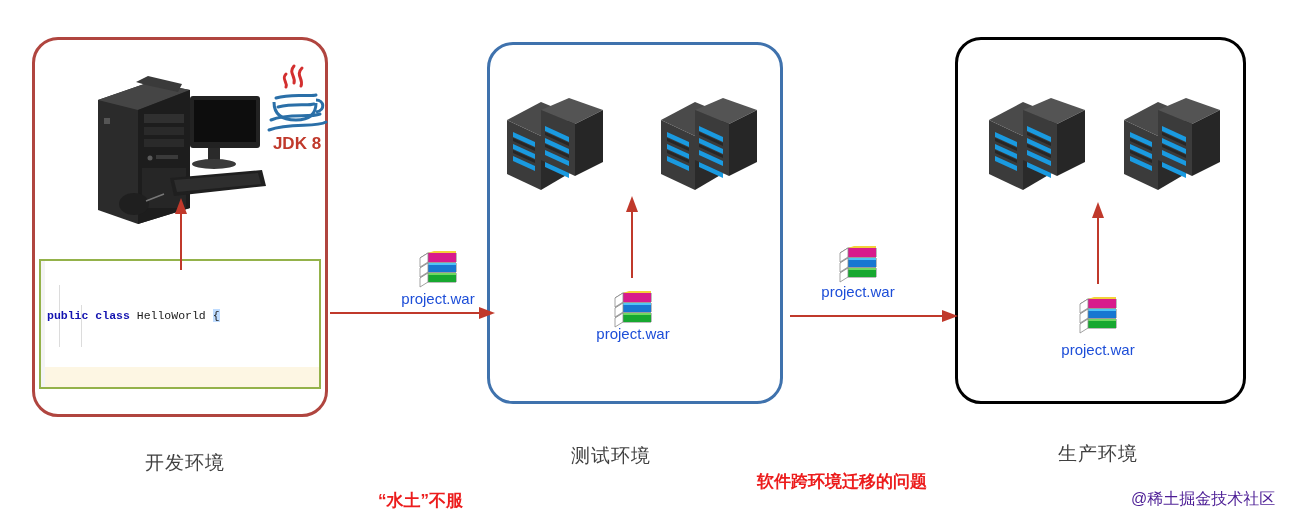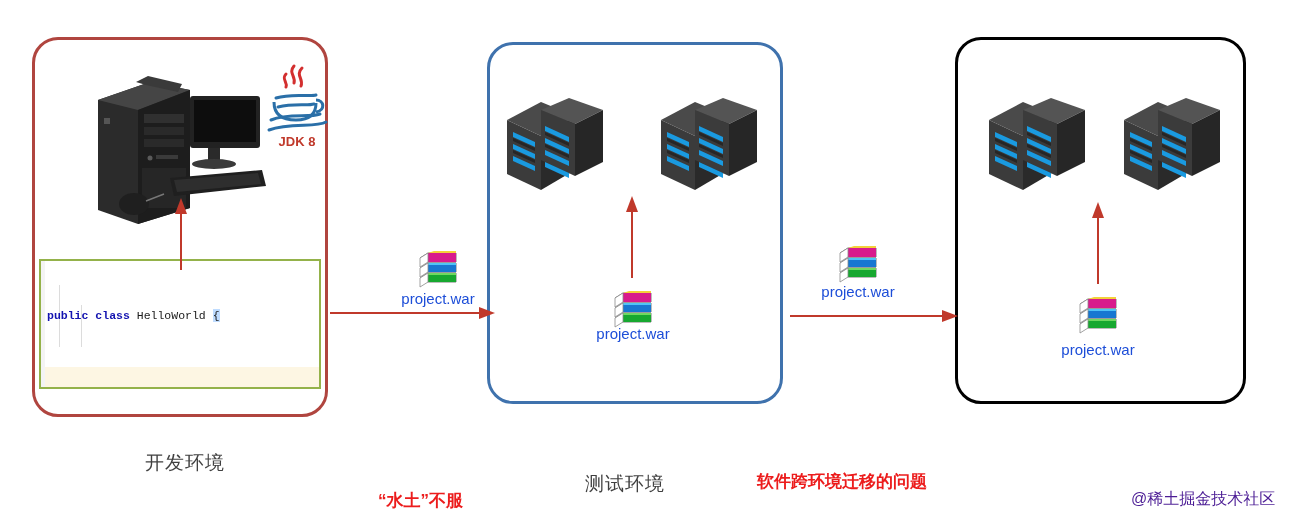--- a/index.html
+++ b/index.html
@@ -41,21 +41,21 @@
   
   .env-caption {
     position: absolute;
     font-size: 19px;
     color: #404040;
     letter-spacing: 1px;
     white-space: nowrap;
     text-align: center;
   }
   .cap-dev  { left: 120px; top: 450px; width: 130px; }
-  .cap-test { left: 560px; top: 443px; width: 130px; margin-top: 28px; }
+  .cap-test { left: 546px; top: 443px; width: 130px; }
   .cap-prod { left: 1033px; top: 441px; width: 130px; }
 
   
   .red-note {
     position: absolute;
     color: #ec1c1c;
     font-weight: bold;
     font-size: 17px;
     white-space: nowrap;
   }
@@ -75,21 +75,21 @@
   .java-logo {
     position: absolute;
     width: 70px;
     height: 86px;
   }
   .java-logo svg { display: block; width: 100%; height: 100%; }
   .jdk-label {
     position: absolute;
     left: 0; right: 0;
     text-align: center;
-    font-size: 13px;
+    font-size: 17px;
     font-weight: bold;
     color: #c0392b;
     white-space: nowrap;
   }
   .java-dev  { left: 262px; top: 62px; }
   .java-test { left: 600px; top: 62px; }
 
   
   .pc-wrap { position: absolute; left: 78px; top: 58px; width: 190px; height: 170px; }
   .pc-wrap svg { display: block; width: 100%; height: 100%; }
@@ -367,20 +367,21 @@
     </svg>
   </div>
 
   <div class="arrow arr-v-prod">
     <svg viewBox="0 0 16 82">
         <path d="M8 82 L8 14" stroke="#c0392b" stroke-width="2" fill="none"></path>
         <path d="M8 0 L14 16 L2 16 Z" fill="#c0392b"></path>
       </svg>
   </div>
 
+  <div class="env-caption cap-prod">生产环境</div>
 
   <div class="war war-a">
     <svg viewBox="0 0 44 44">
       <path d="M4 10 L12 5 L40 5 L40 14 L12 14 Z" fill="#ffffff" stroke="#7a7a7a" stroke-width="1"></path>
       <path d="M12 5 L40 5 L40 14 L12 14 Z" fill="#d81b8c"></path>
       <path d="M12 5 L18 3 L40 3 L40 5 Z" fill="#f3d13a"></path>
       <path d="M4 10 L12 5 L12 14 L4 19 Z" fill="#ffffff" stroke="#8a8a8a" stroke-width="0.8"></path>
       <path d="M4 20 L12 15 L40 15 L40 24 L12 24 Z" fill="#ffffff" stroke="#7a7a7a" stroke-width="1"></path>
       <path d="M12 15 L40 15 L40 24 L12 24 Z" fill="#1777d1"></path>
       <path d="M12 15 L40 15 L40 17 L12 17 Z" fill="#4fc3f7"></path>

